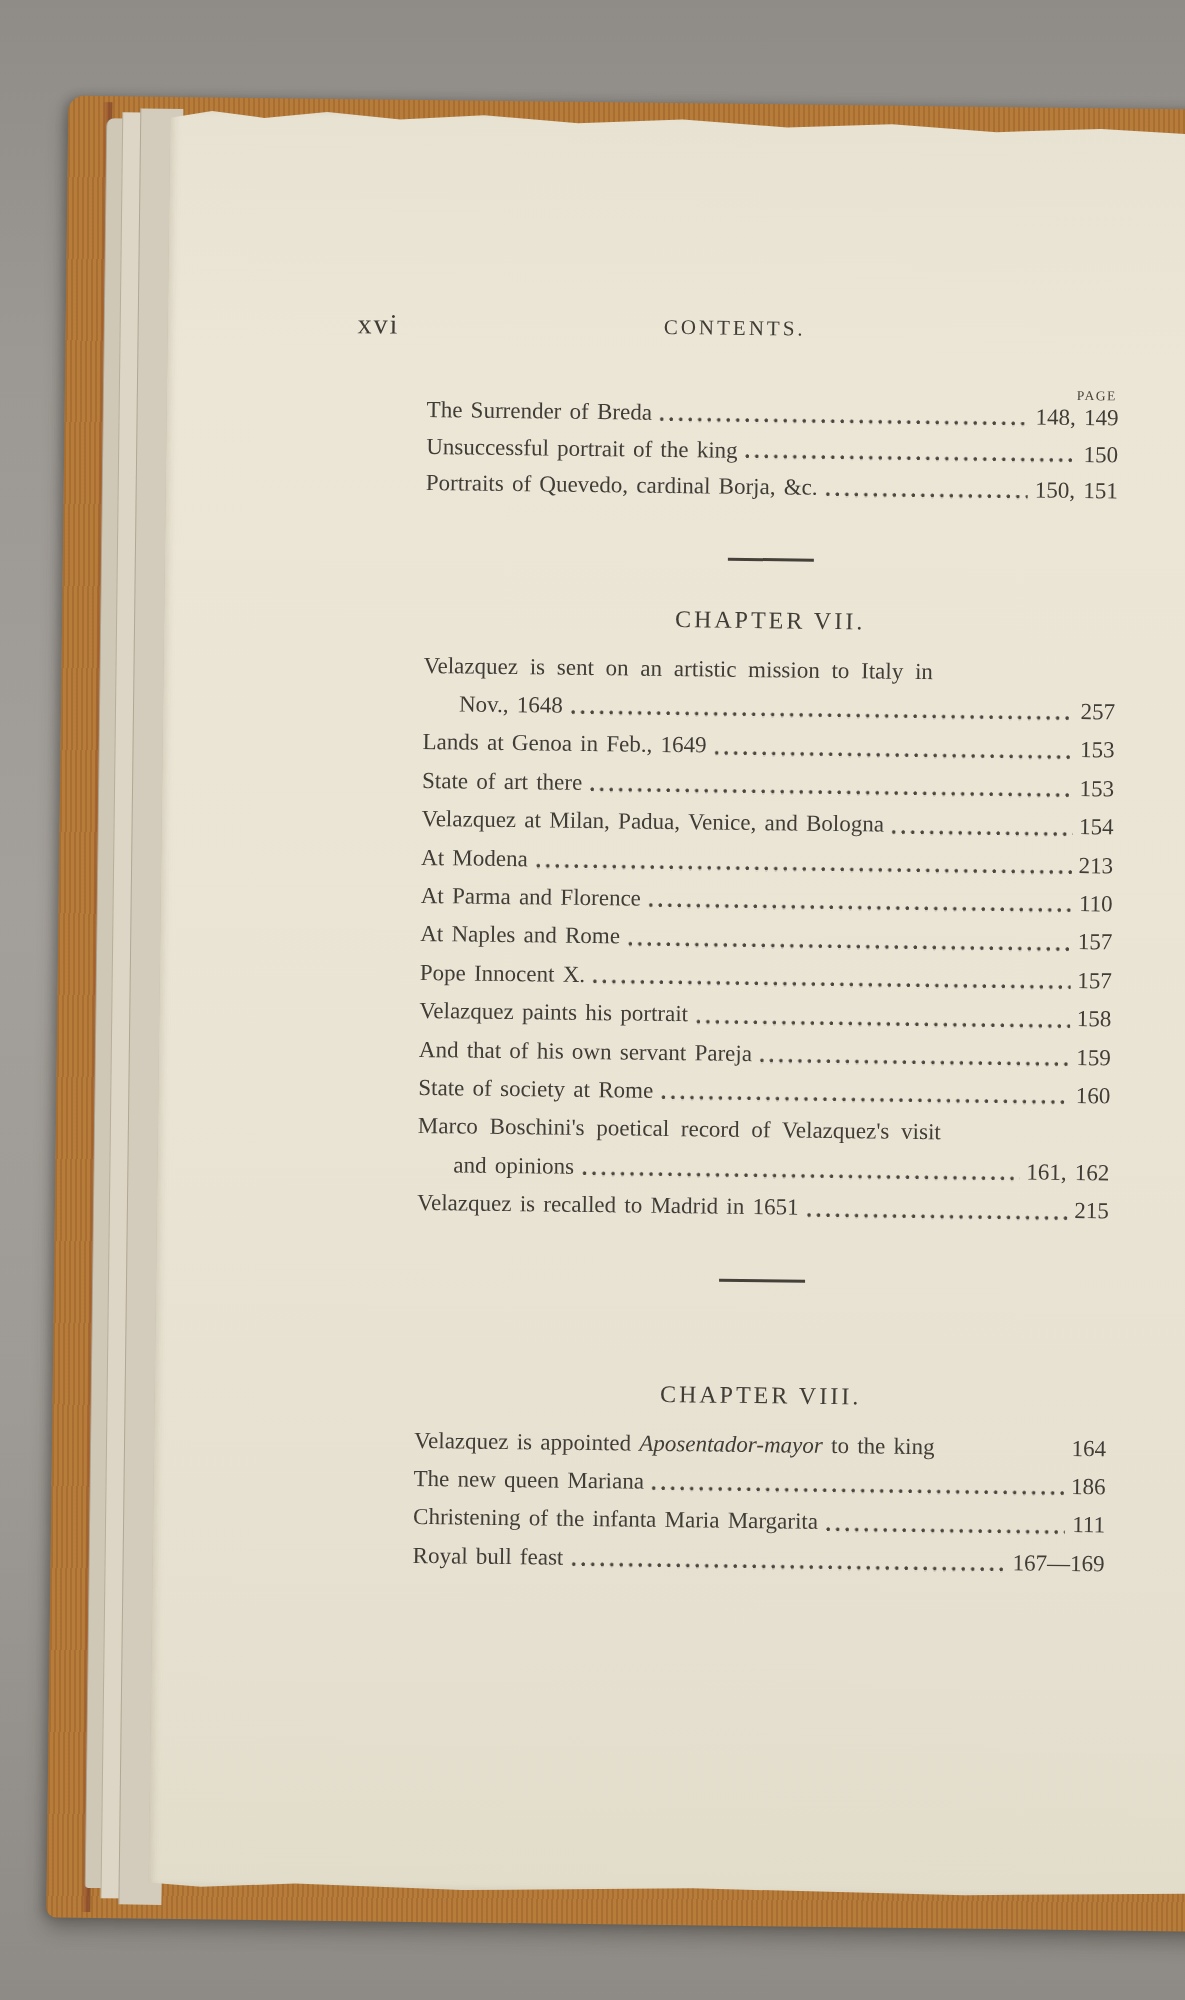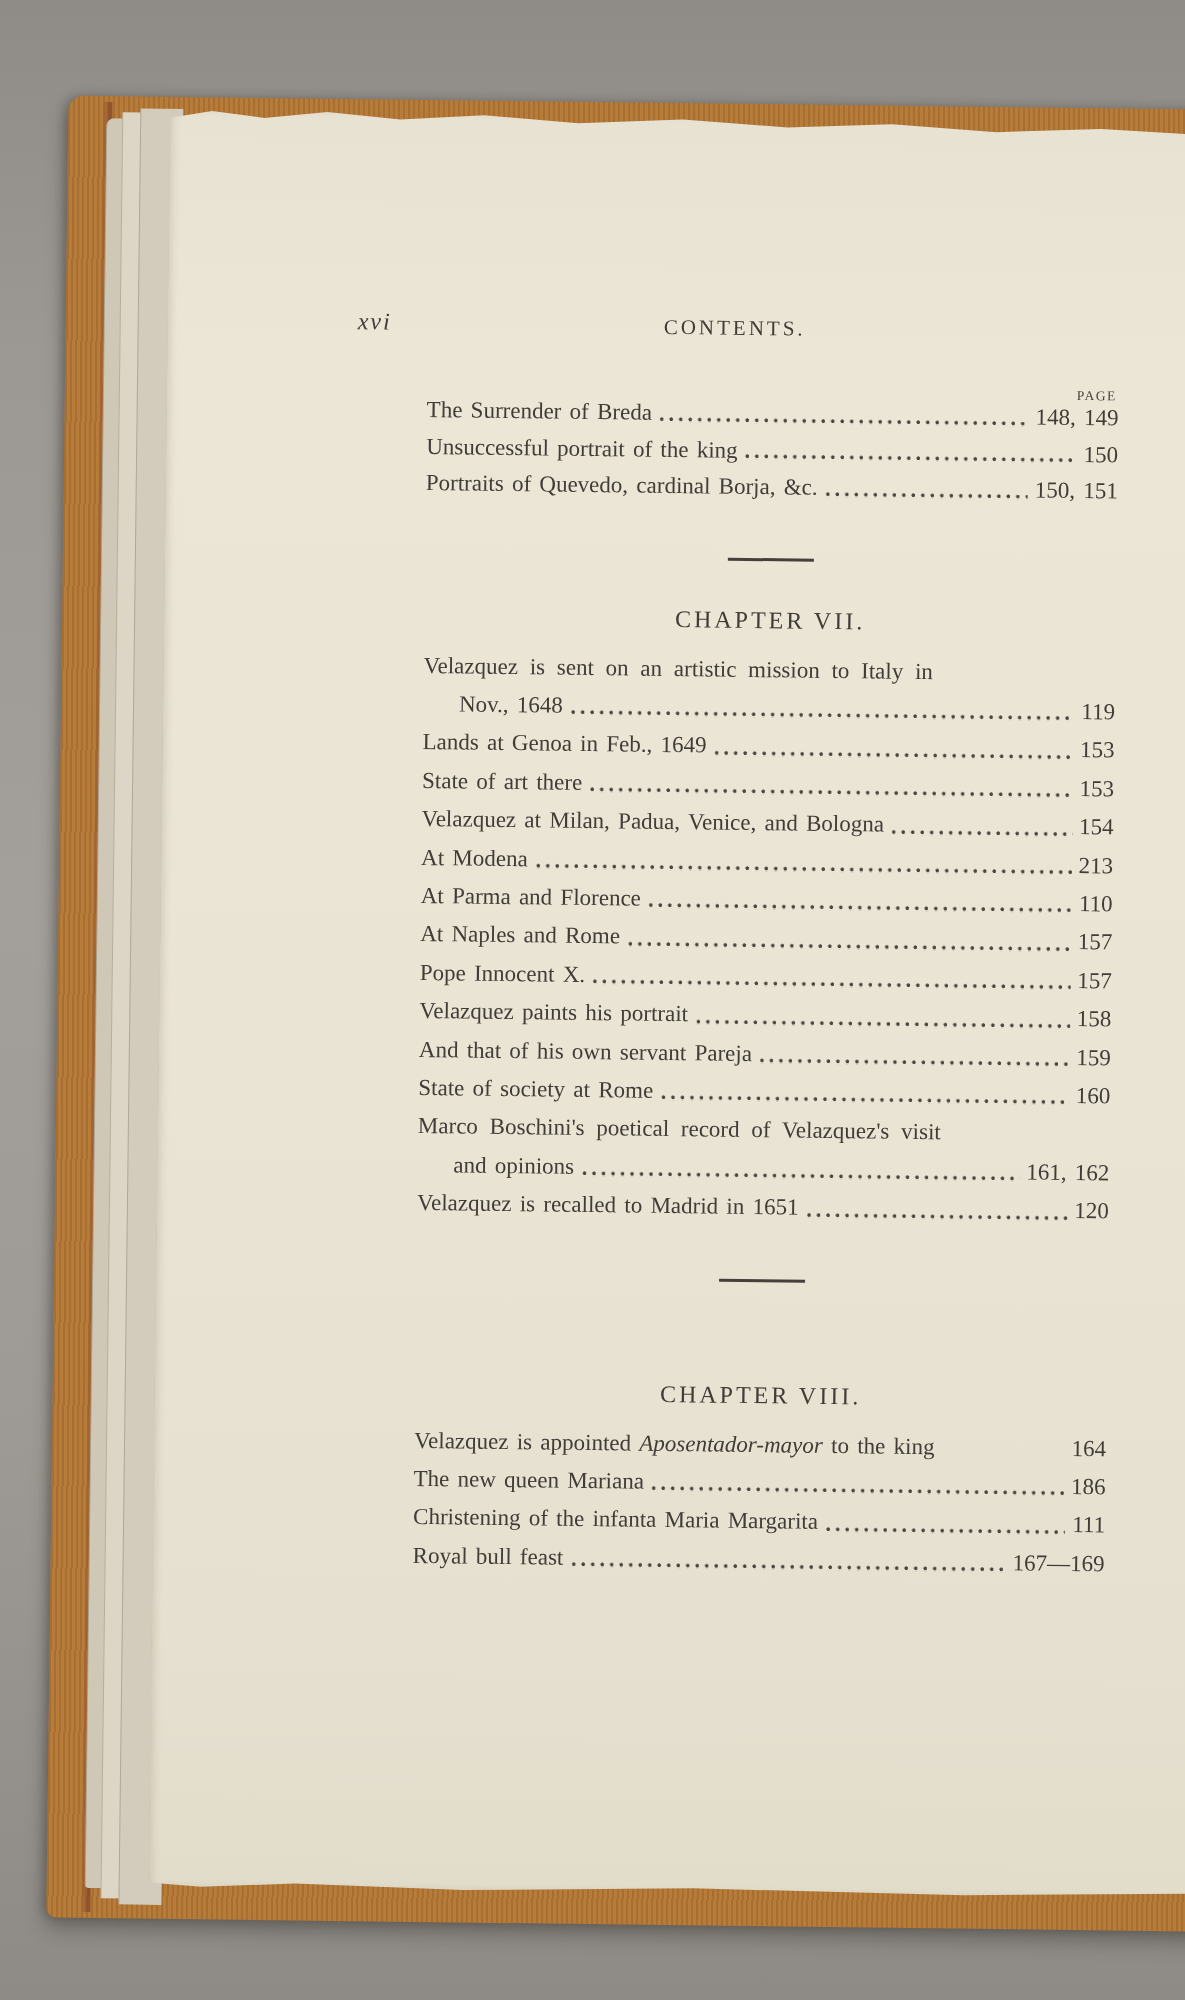--- a/index.html
+++ b/index.html
@@ -24,21 +24,21 @@
   .stack2{left:62px;top:16px;bottom:20px;width:38px;background:#ddd6c6;border-left:1px solid rgba(115,100,75,.35);}
   .stack3{left:80px;top:12px;bottom:14px;width:42px;background:#d3ccbc;border-left:1px solid rgba(115,100,75,.35);}
   .page{position:absolute;left:110px;top:11px;width:1046px;height:1782px;
     background:linear-gradient(180deg,#e8e2d3 0%,#ece6d7 14%,#eae4d5 55%,#e6e0d0 86%,#e2dccb 100%);
     box-shadow:-3px 2px 7px rgba(95,85,62,.30), inset 3px 0 9px rgba(145,132,104,.18), inset 0 -3px 9px rgba(145,132,104,.14);
     clip-path:polygon(0 0.55%,4% 0.15%,9% 0.5%,15% 0.12%,22% 0.5%,30% 0.2%,39% 0.58%,49% 0.3%,59% 0.68%,69% 0.42%,79% 0.8%,89% 0.55%,100% 0.85%,100% 99.5%,78% 99.75%,52% 99.55%,30% 99.8%,14% 99.55%,5% 99.8%,0 99.6%);}
   .speck{position:absolute;width:5px;height:4px;border-radius:50%;background:#2e2b27;left:300px;top:1712px;opacity:.85;}
 
   .content{position:absolute;left:260px;top:0;width:692px;color:#403c36;}
   .page-head{position:relative;margin-top:197px;height:34px;}
-  .folio{position:absolute;left:-70px;top:1px;font-size:24px;letter-spacing:2px;font-style:italic;}
+  .folio{position:absolute;left:-70px;top:1px;font-size:28px;letter-spacing:2px;}
   .running-head{position:absolute;left:0;right:0;top:4px;text-align:center;padding-right:78px;
     font-size:21px;letter-spacing:3px;}
   .page-col-label{text-align:right;margin-top:38px;margin-bottom:-4px;font-size:13.5px;letter-spacing:1.5px;padding-right:2px;color:#48443d;}
 
   .toc-section{position:relative;}
   .divider{width:86px;height:3px;background:#45413a;margin:52px auto 0;}
   .chapter-heading{margin-top:46px;margin-bottom:14px;text-align:center;font-size:24px;letter-spacing:3px;height:30px;}
   .toc-section:nth-child(3) .chapter-heading{margin-top:100px;}
 
   .row{display:flex;align-items:baseline;font-size:23px;line-height:38.4px;word-spacing:2.5px;white-space:nowrap;}
@@ -88,21 +88,21 @@
           </div>
           <div class="toc-section">
             <div class="divider"></div>
             <div class="chapter-heading">CHAPTER VII.</div>
             <div class="row full">
               <span class="text"><span>Velazquez is sent on an artistic mission to Italy in</span></span>
             </div>
             <div class="row indent">
               <span class="text"><span>Nov., 1648</span></span>
               <span class="dots"></span>
-              <span class="pg">119</span>
+              <span class="pg">257</span>
             </div>
             <div class="row">
               <span class="text"><span>Lands at Genoa in Feb., 1649</span></span>
               <span class="dots"></span>
               <span class="pg">153</span>
             </div>
             <div class="row">
               <span class="text"><span>State of art there</span></span>
               <span class="dots"></span>
               <span class="pg">153</span>
@@ -151,21 +151,21 @@
               <span class="text"><span>Marco Boschini's poetical record of Velazquez's visit</span></span>
             </div>
             <div class="row indent">
               <span class="text"><span>and opinions</span></span>
               <span class="dots"></span>
               <span class="pg">161, 162</span>
             </div>
             <div class="row">
               <span class="text"><span>Velazquez is recalled to Madrid in 1651</span></span>
               <span class="dots"></span>
-              <span class="pg">120</span>
+              <span class="pg">215</span>
             </div>
           </div>
           <div class="toc-section">
             <div class="divider"></div>
             <div class="chapter-heading">CHAPTER VIII.</div>
             <div class="row">
               <span class="text"><span>Velazquez is appointed </span><i>Aposentador-mayor</i><span> to the king</span></span>
               <span class="dots noleader"></span>
               <span class="pg">164</span>
             </div>

